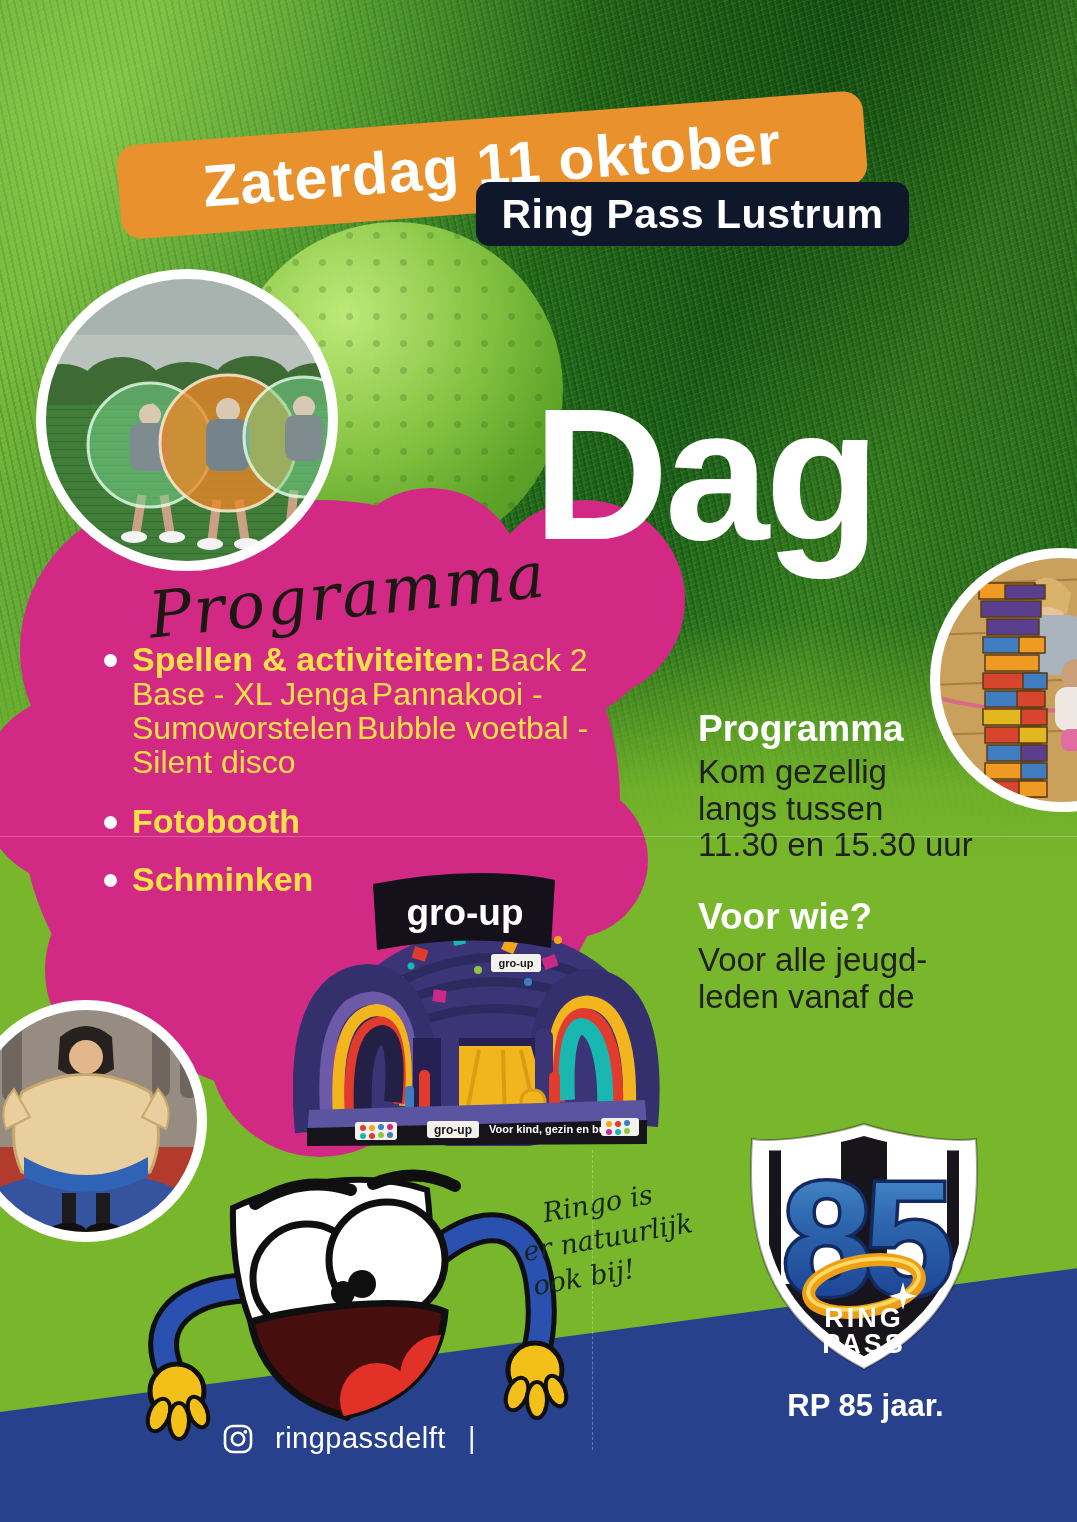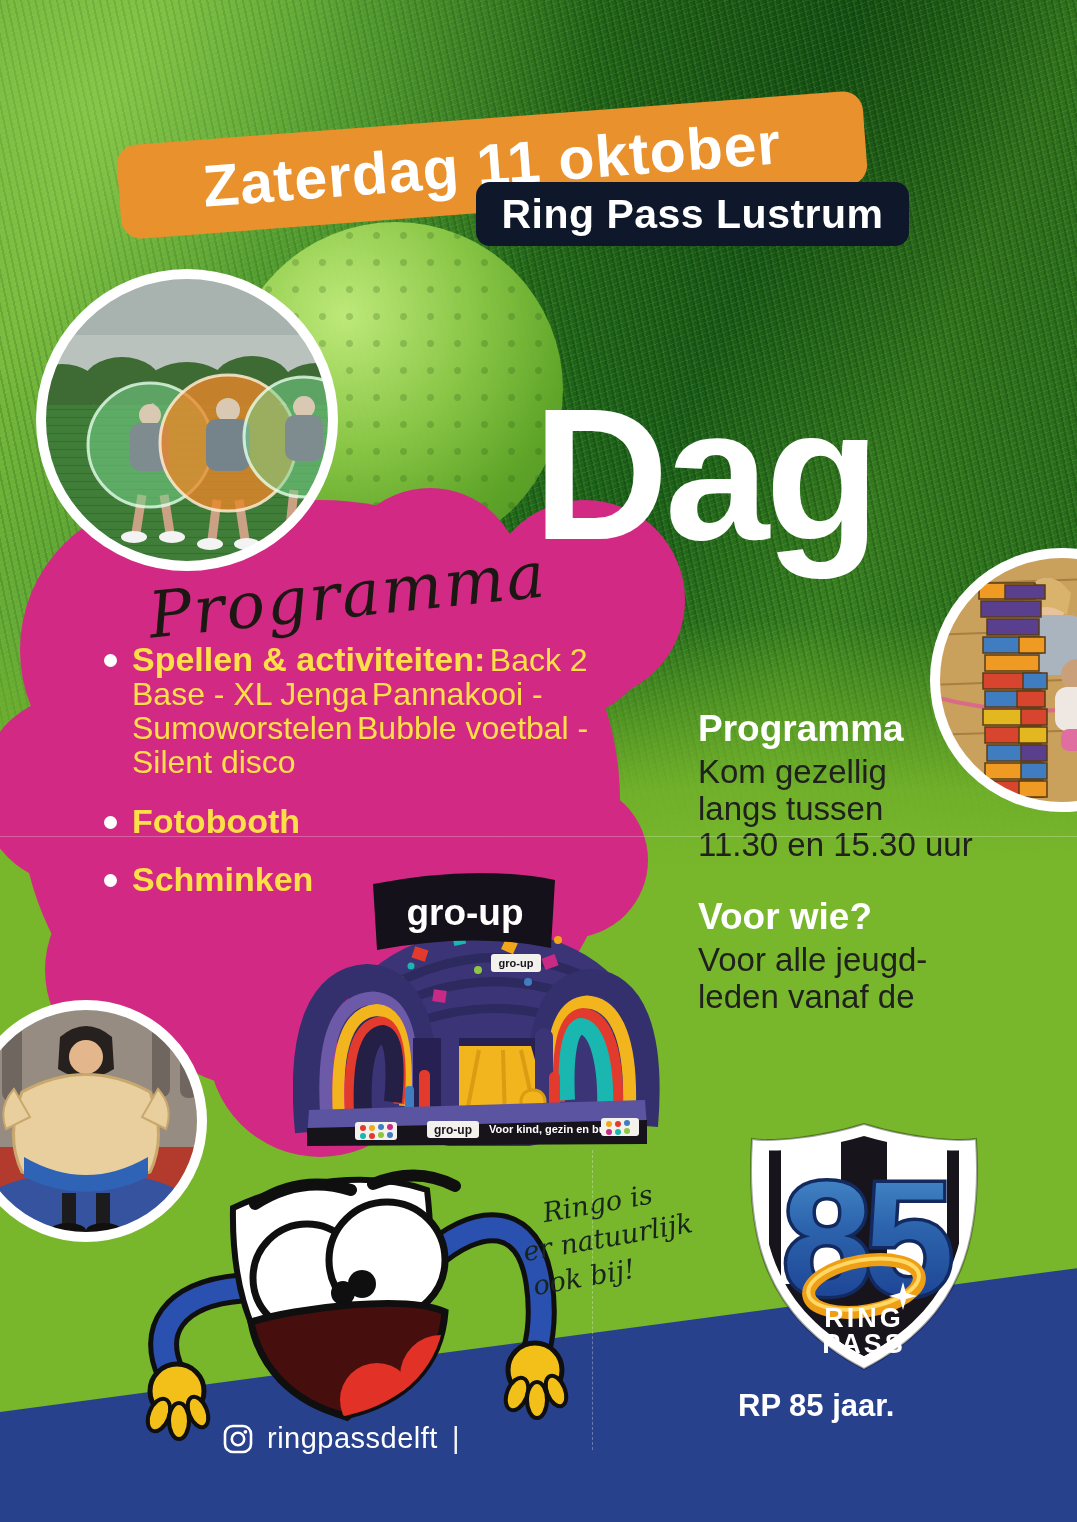--- a/index.html
+++ b/index.html
@@ -68,28 +68,28 @@
   
   .blue-diagonal{position:absolute;left:0;top:1240px;width:1077px;height:282px;z-index:8;
     background:#28418d;clip-path:polygon(0 61%, 100% 10%, 100% 100%, 0 100%);}
   .mascot{position:absolute;left:55px;top:1160px;z-index:9;}
   .note{position:absolute;left:512px;top:1183px;width:210px;z-index:9;transform:rotate(-10deg);
     color:#17251c;font-family:"DejaVu Serif",serif;font-style:italic;font-size:27px;line-height:1.3;}
   .note .n1{display:block;padding-left:36px;}
   .note .n2{display:block;padding-left:10px;}
   .note .n3{display:block;padding-left:14px;}
   .logo85{position:absolute;left:733px;top:1116px;z-index:10;}
-  .rp85{position:absolute;left:738px;top:1388px;width:255px;z-index:10;text-align:left;
+  .rp85{position:absolute;left:738px;top:1388px;width:255px;z-index:10;text-align:center;
     color:#fff;font-size:31px;font-weight:800;}
   .goed{position:absolute;left:718px;top:1420px;width:295px;z-index:10;text-align:center;
     color:#f2a71b;font-size:32px;font-weight:800;}
 
   
   .footer-bar{position:absolute;left:222px;top:1422px;z-index:10;display:flex;align-items:center;
-    color:#fff;font-size:29px;font-weight:500;letter-spacing:0.5px;}
+    color:#fff;font-size:29px;font-weight:500;letter-spacing:0.5px;gap:8px;}
   .footer-bar .sep{font-weight:300;padding:0 14px;opacity:0.95;}
   .ig{margin-right:13px;display:block;}
 
   
   .fold-h{position:absolute;left:0;top:836px;width:1077px;height:1px;z-index:11;
     background:rgba(255,255,255,0.25);}
   .fold-v{position:absolute;left:592px;top:1150px;height:300px;width:0;z-index:11;
     border-left:1px dashed rgba(255,255,255,0.30);}
 </style>
 </head>

